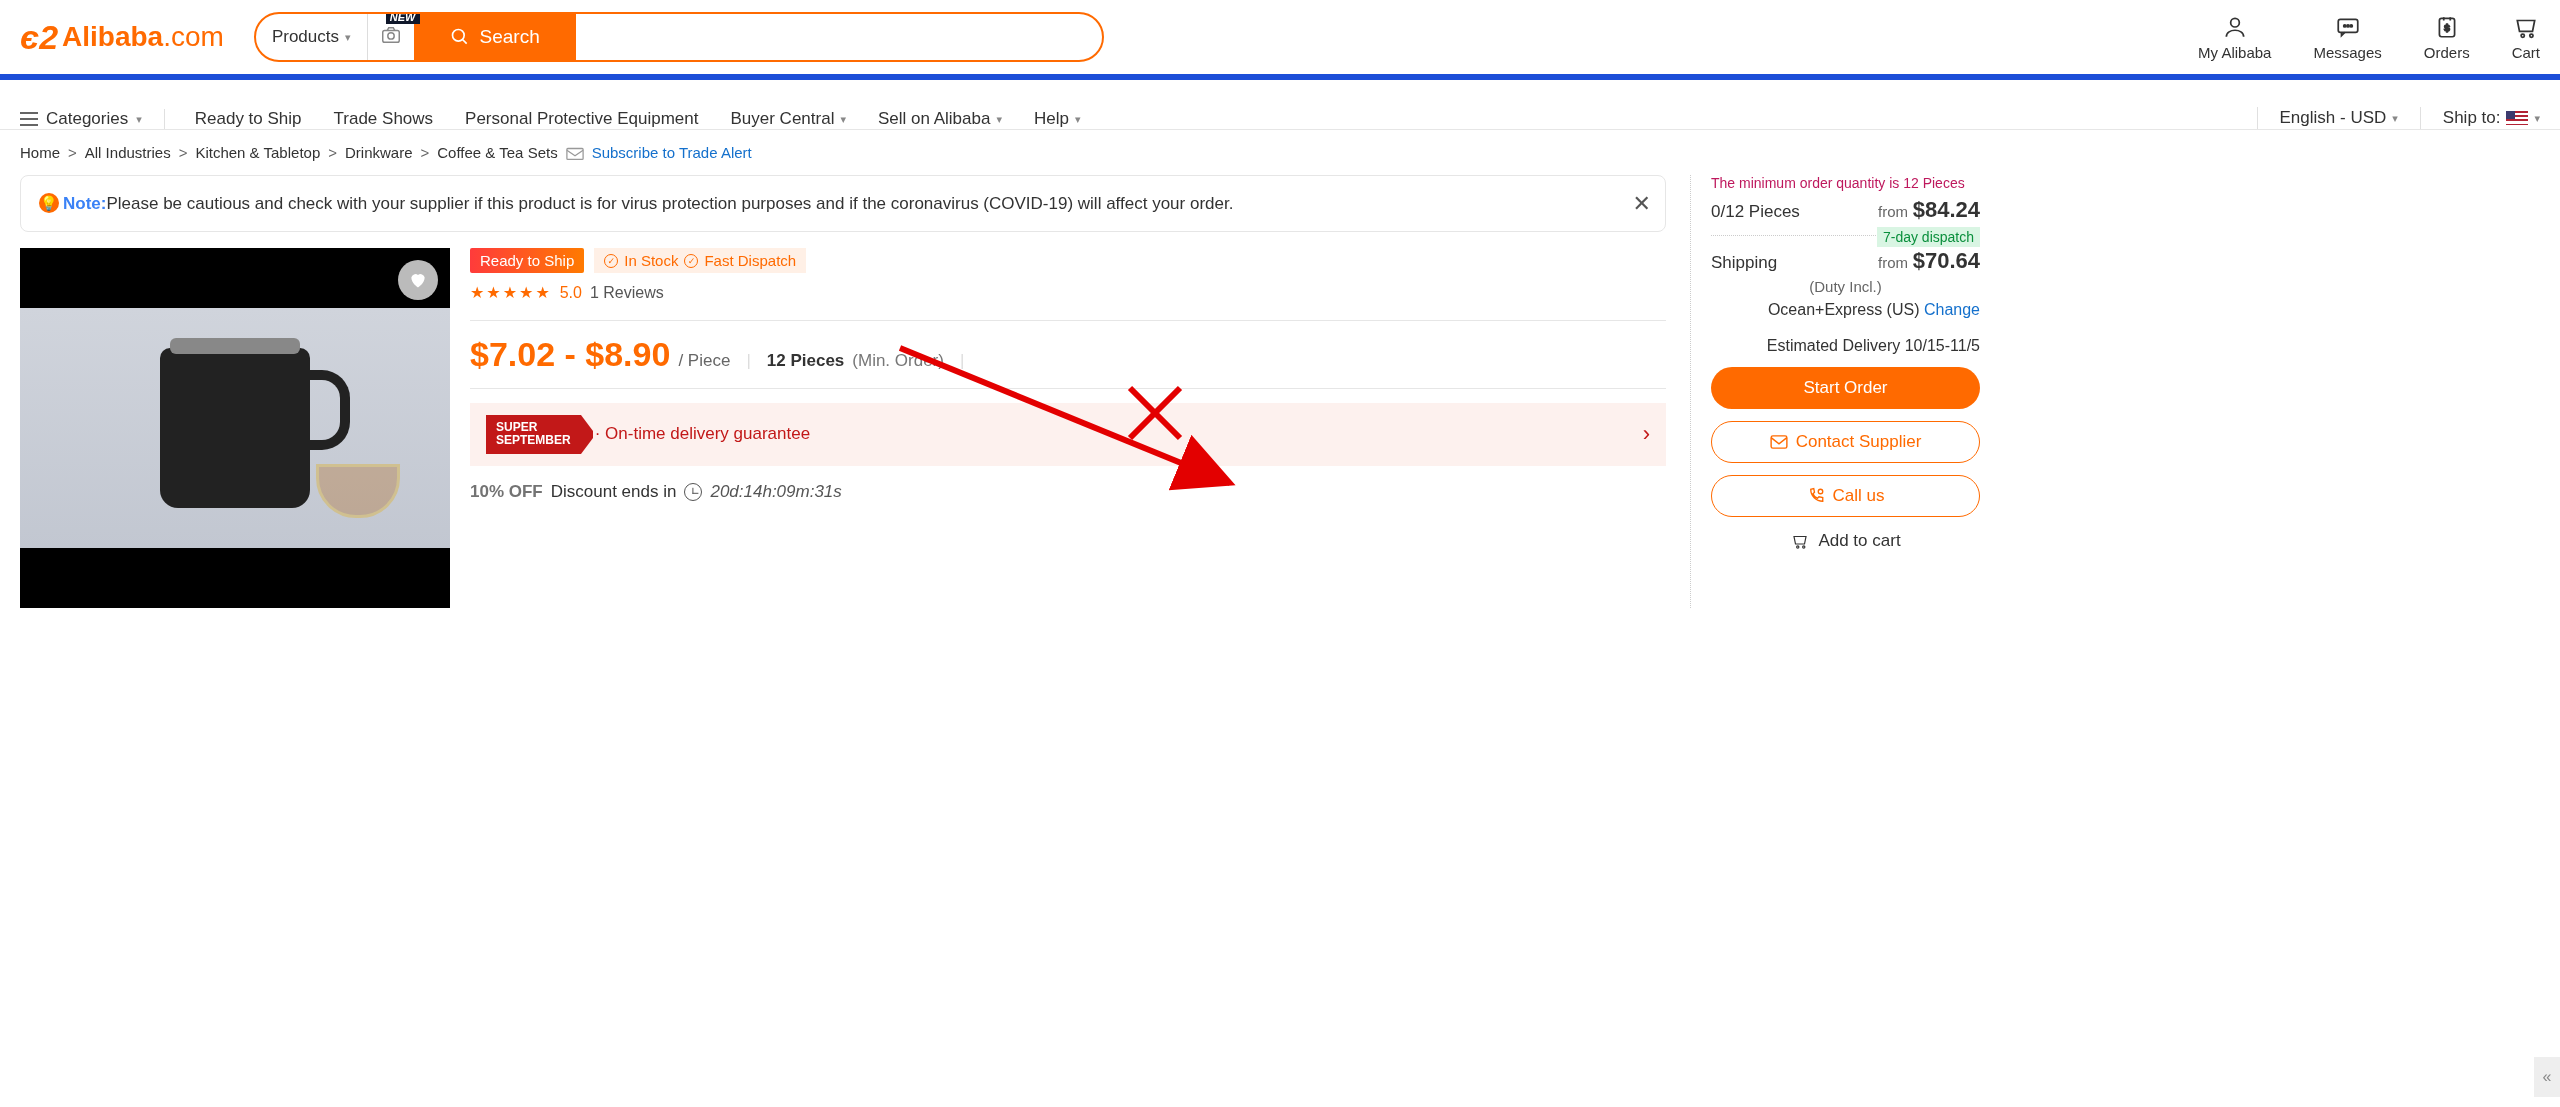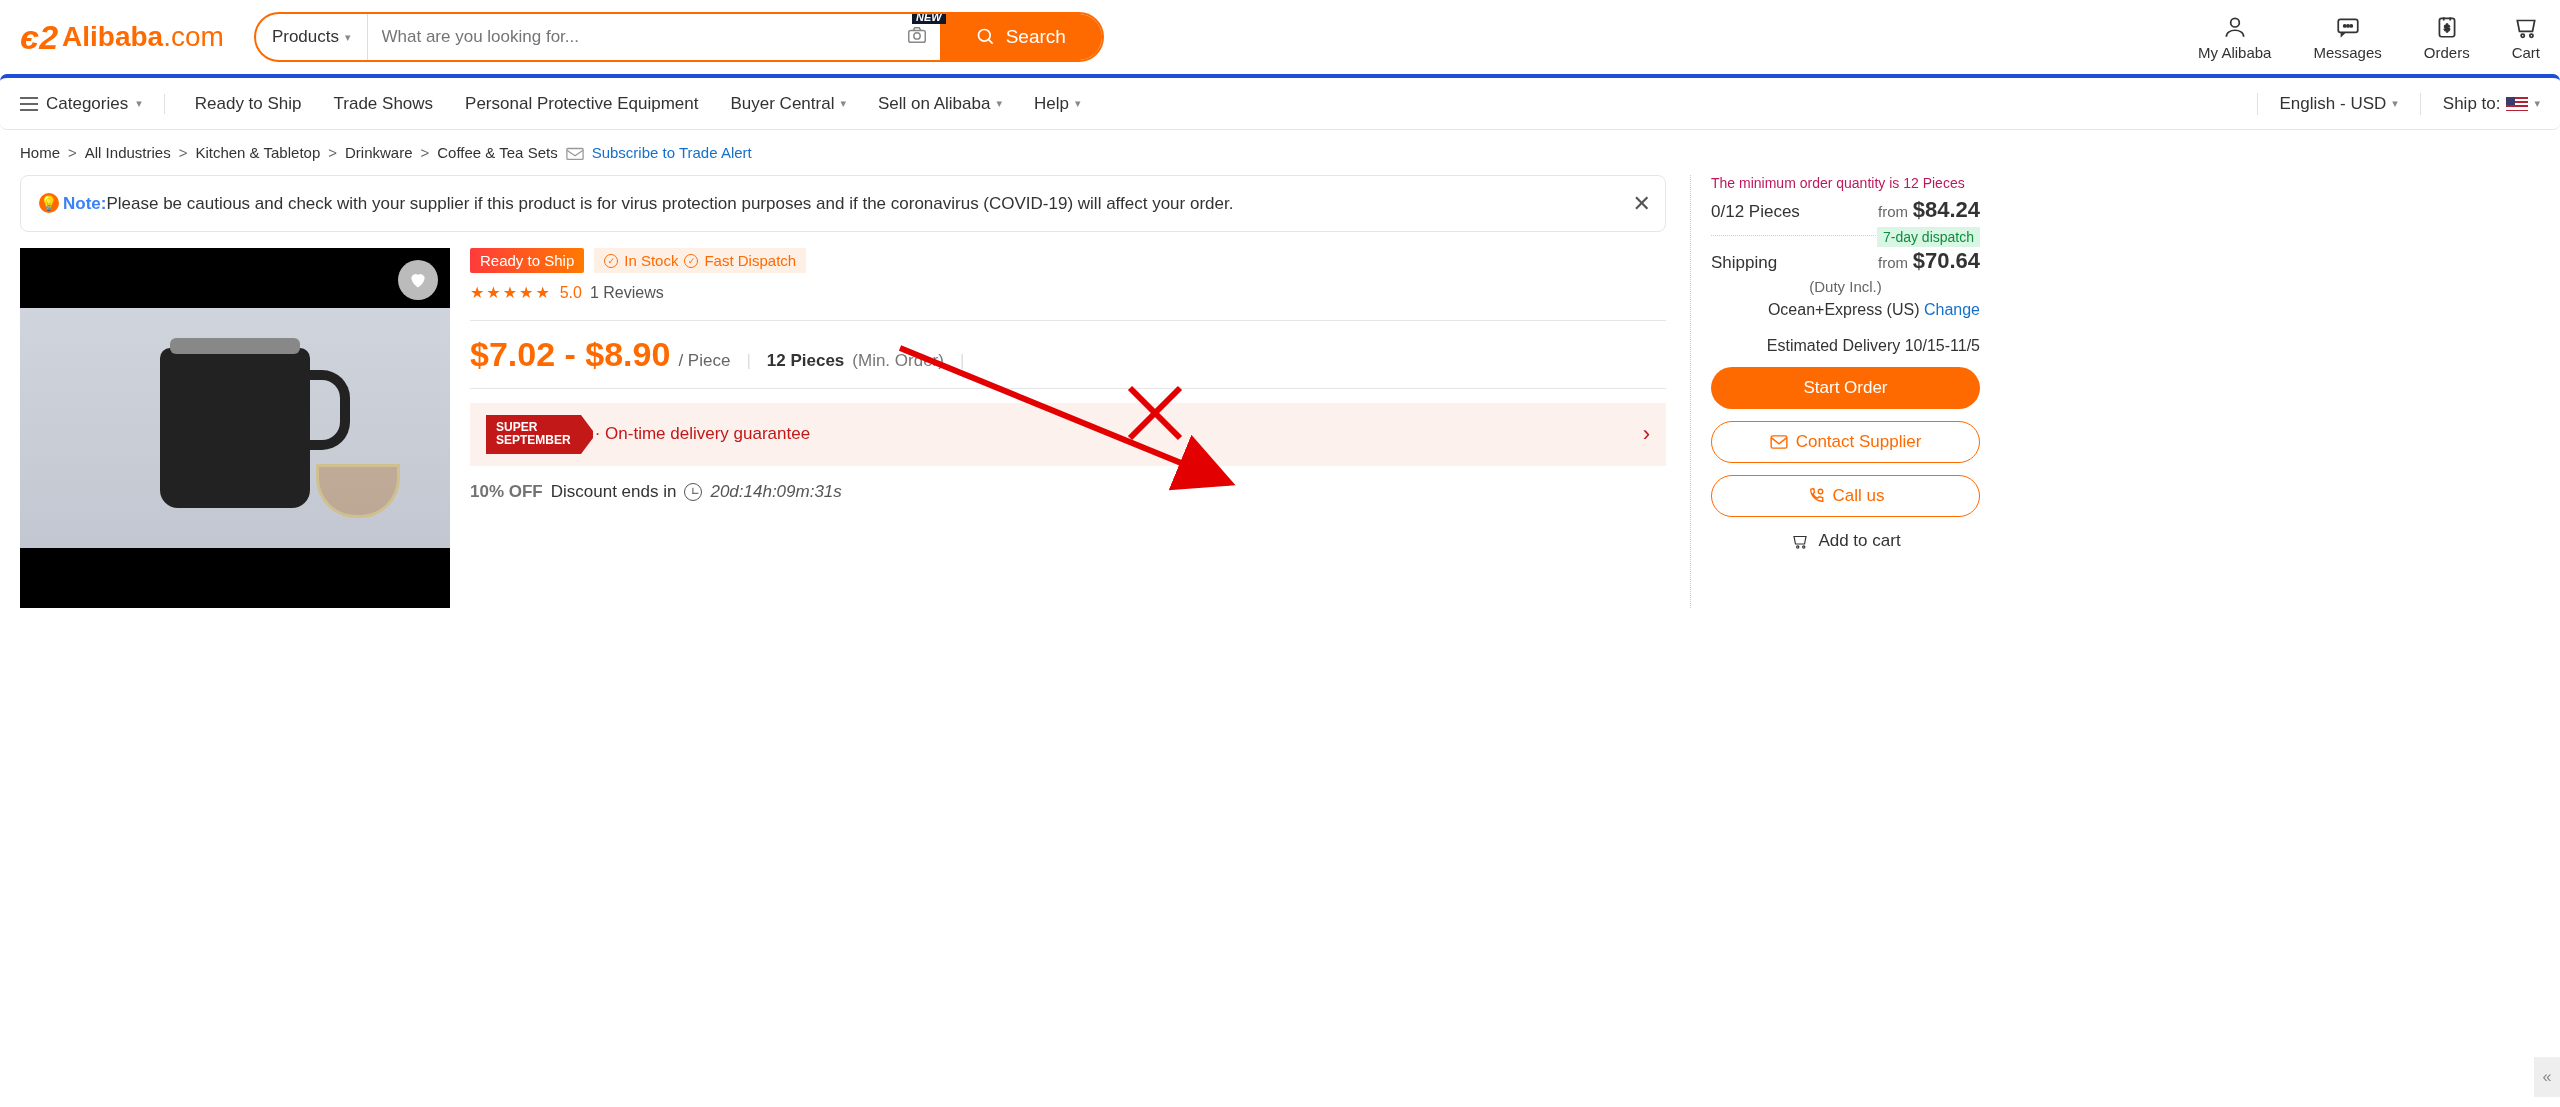--- a/index.html
+++ b/index.html
@@ -16,21 +16,21 @@
 .search-input { flex: 1; border: none; outline: none; padding: 0 14px; font-size: 17px; height: 100%; }
 .camera-icon { padding: 0 12px; color: #888; font-size: 20px; position: relative; }
 .new-badge { position: absolute; top: -14px; right: -6px; background: #0f172a; color: #fff; font-size: 11px; padding: 1px 4px; font-style: italic; font-weight: bold; }
 .search-btn { background: #ff6a00; color: #fff; border: none; height: 100%; padding: 0 36px; font-size: 19px; display: flex; align-items: center; gap: 10px; cursor: pointer; }
 
 .header-right { display: flex; gap: 42px; margin-left: auto; }
 .hdr-item { display: flex; flex-direction: column; align-items: center; gap: 4px; font-size: 15px; cursor: pointer; }
 .hdr-item svg { width: 26px; height: 26px; }
 
 
-.nav { border-top: 4px solid #1d4ed8; border-bottom: 1px solid #e6e6e6; display: flex; align-items: center; padding: 0 20px; height: 56px; font-size: 17px; border-radius: 7px; }
+.nav { border-top: 6px solid #1d4ed8; border-bottom: 1px solid #e6e6e6; display: flex; align-items: flex-end; padding: 0 20px; height: 56px; font-size: 17px; }
 .nav-cat { display: flex; align-items: center; gap: 8px; padding-right: 22px; border-right: 1px solid #e0e0e0; margin-right: 30px; }
 .nav-links { display: flex; gap: 32px; }
 .nav-link { display: flex; align-items: center; gap: 6px; cursor: pointer; }
 .nav-right { margin-left: auto; display: flex; align-items: center; gap: 22px; }
 .nav-right .sep { width: 1px; height: 22px; background: #e0e0e0; }
 .caret { font-size: 11px; color: #888; }
 
 
 .breadcrumb { padding: 14px 20px; font-size: 15px; color: #666; display: flex; align-items: center; gap: 8px; flex-wrap: wrap; }
 .breadcrumb a { color: #333; text-decoration: none; cursor: pointer; }
@@ -124,21 +124,20 @@
     <span class="a-icon">є2</span>
     <span>Alibaba</span>
       <span class="dotcom">.com</span>
   </div>
 
   <div class="searchbar">
     <div class="search-cat">
       <span>Products</span>
       <span class="caret">▾</span>
     </div>
-    <input class="search-input" placeholder="What are you looking for..." style="">
     <div class="camera-icon">
       <svg viewBox="0 0 24 24" width="22" height="22" fill="none" stroke="#888" stroke-width="1.6">
           <rect x="3" y="7" width="18" height="13" rx="2"></rect>
           <circle cx="12" cy="13" r="3.5"></circle>
           <path d="M8 7l1.5-3h5L16 7"></path>
         </svg>
       <span class="new-badge">NEW</span>
     </div>
     <button class="search-btn">
       <svg viewBox="0 0 24 24" width="20" height="20" fill="none" stroke="#fff" stroke-width="2">

